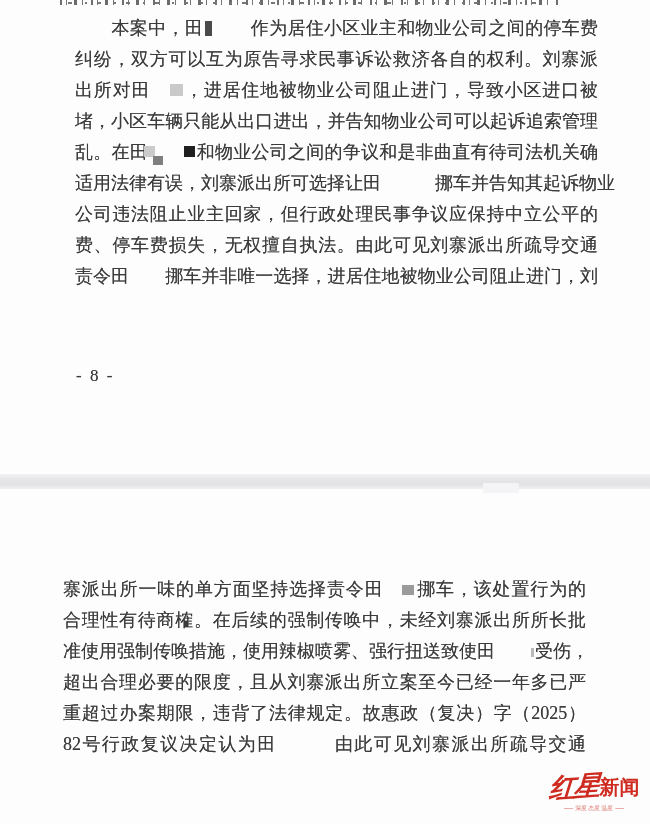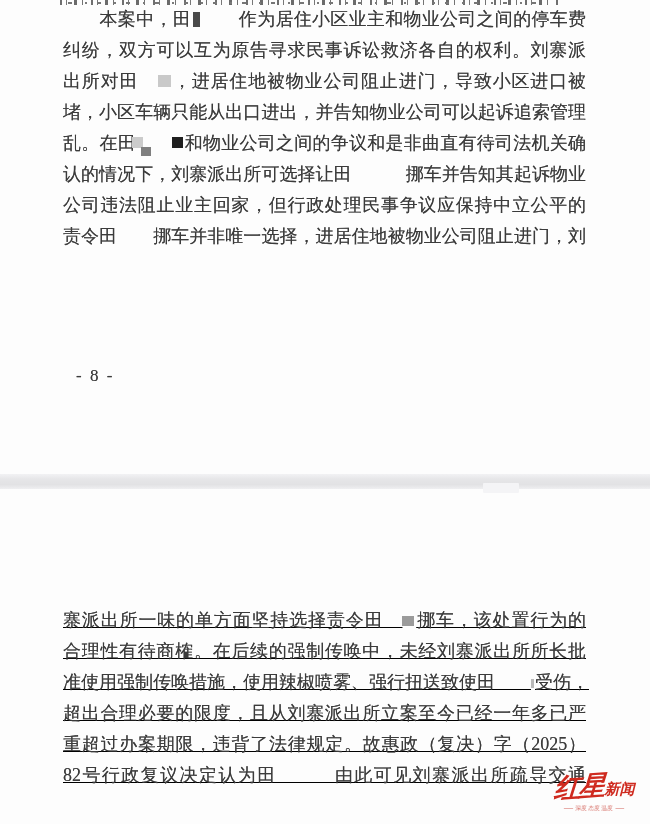--- a/index.html
+++ b/index.html
@@ -27,22 +27,22 @@
     content: "";
     position: absolute; left: 8px; top: 2px; width: 480px; height: 2px;
     background-image: repeating-linear-gradient(90deg,
       #555 0 4px, transparent 4px 17px, #5a5a5a 17px 19px, transparent 19px 29px);
   }
 
   .text-block {
     position: absolute;
     left: 63px; width: 523px;
   }
-  .page1-lines { top: 4px; }
-  .page2-lines { top: 605px; text-decoration: underline; }
+  .page1-lines { top: 13px; margin-left: 12px; }
+  .page2-lines { top: 574px; }
 
   .doc-line {
     height: 31px; line-height: 31px;
     font-size: 18px;
     color: var(--c-text, #3b3b3b);
     text-shadow: 0 0 0.6px rgba(70,70,70,.75);
     text-align: justify;
     text-align-last: justify;
     white-space: nowrap;
   }
@@ -94,23 +94,22 @@
     display: inline-block;
     font-size: 27px;
     font-weight: bold;
     font-style: italic;
     transform: rotate(-4deg) skewX(-8deg);
     letter-spacing: -2px;
     margin-right: 1px;
   }
   .wm-bold {
     display: inline-block;
-    font-size: 15px;
+    font-size: 20px;
     font-weight: bold;
-    font-style: italic;
     vertical-align: 2px;
   }
   .wm-tagline {
     margin-top: 0px;
     white-space: nowrap;
     font-size: 10px;
     transform: scale(0.58);
     transform-origin: center top;
     color: var(--c-wm-light, #d8766e);
     display: flex; align-items: center; justify-content: center; gap: 4px;
@@ -123,22 +122,23 @@
 <div class="canvas">
 
   <div class="clipped-row"></div>
 
   <div class="text-block page1-lines" id="page1-lines">
       <div class="doc-line">　　本案中，田<span class="redact bar-dark"></span>　　作为居住小区业主和物业公司之间的停车费</div>
       <div class="doc-line">纠纷，双方可以互为原告寻求民事诉讼救济各自的权利。刘寨派</div>
       <div class="doc-line">出所对田　<span class="redact sq-light"></span>，进居住地被物业公司阻止进门，导致小区进口被</div>
       <div class="doc-line">堵，小区车辆只能从出口进出，并告知物业公司可以起诉追索管理</div>
       <div class="doc-line">乱。在田<span class="redact sq-light2"></span><span class="redact sq-mid"></span>　<span class="redact sq-black"></span>和物业公司之间的争议和是非曲直有待司法机关确</div>
-      <div class="doc-line">认的情况下，刘寨派出所可选择让田　　　挪车并告知其起诉物业</div>
+      <div class="doc-line">适用法律有误，刘寨派出所可选择让田　　　挪车并告知其起诉物业</div>
       <div class="doc-line">公司违法阻止业主回家，但行政处理民事争议应保持中立公平的</div>
+      <div class="doc-line">费、停车费损失，无权擅自执法。由此可见刘寨派出所疏导交通</div>
       <div class="doc-line">责令田　　挪车并非唯一选择，进居住地被物业公司阻止进门，刘</div>
     </div>
 
   <div class="page-number">- 8 -</div>
 
   <div class="junction">
     <div class="notch"></div>
   </div>
 
   <div class="text-block page2-lines" id="page2-lines">

